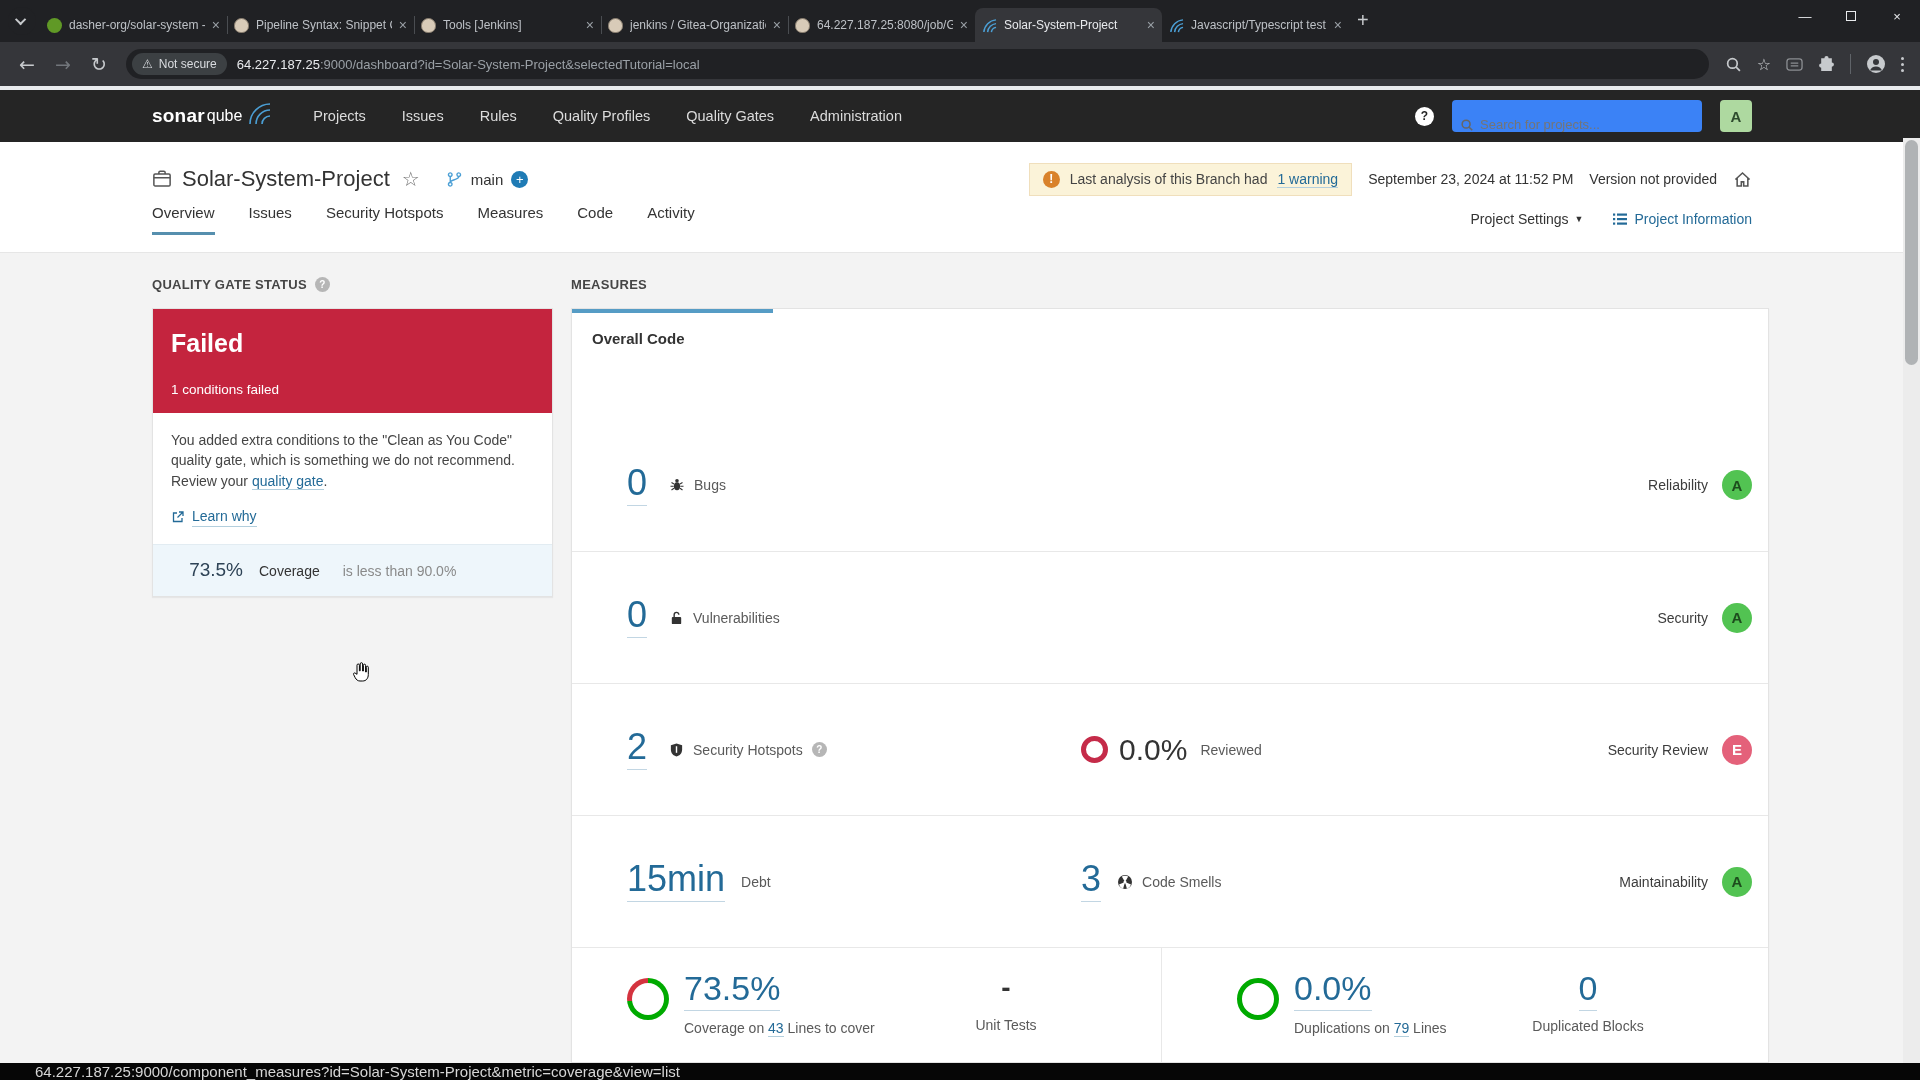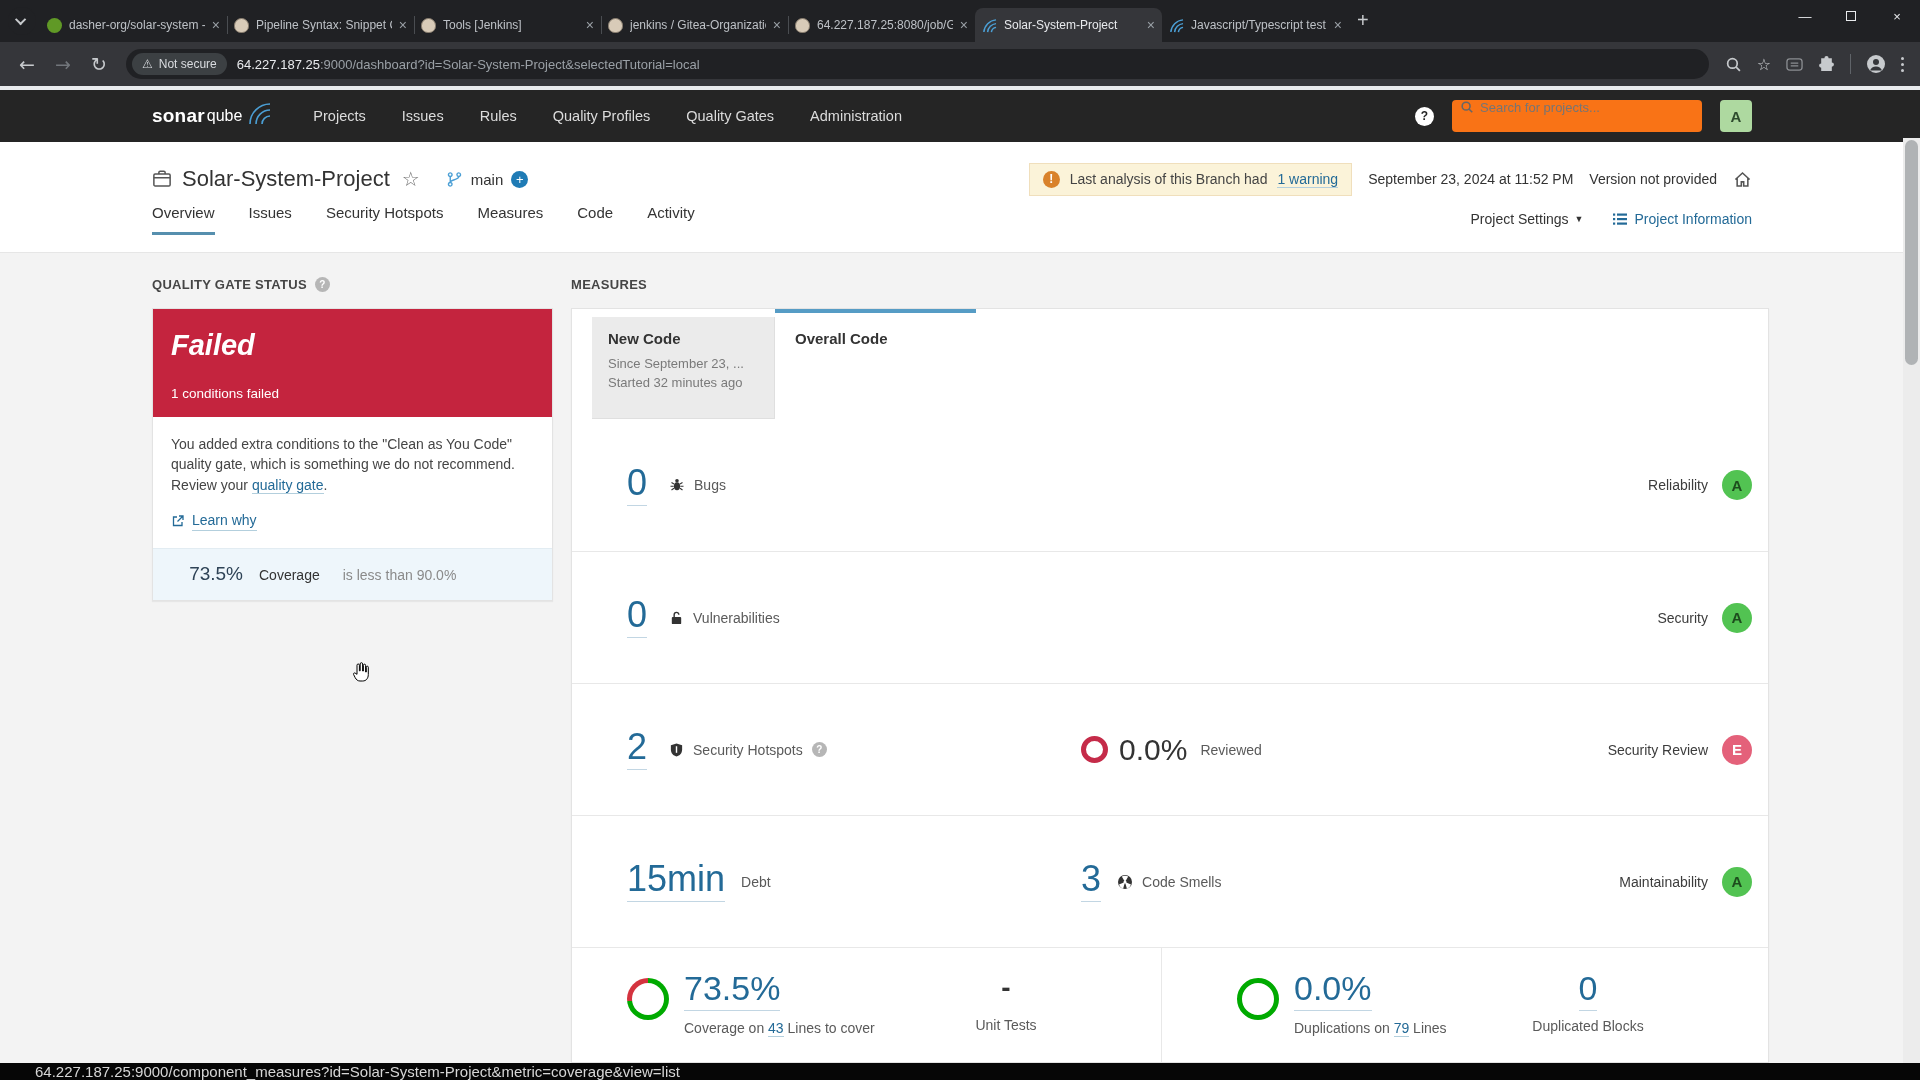--- a/index.html
+++ b/index.html
@@ -41,21 +41,21 @@
 
   
   .snav { height:52px; background:#252525; display:flex; align-items:center; padding:0 168px 0 152px; }
   .logo { display:flex; align-items:center; gap:2px; margin-right:42px; }
   .logo-sonar { color:#fff; font-weight:700; font-size:19px; letter-spacing:.2px; }
   .logo-qube { color:#fff; font-weight:300; font-size:16px; }
   .snav-links { display:flex; gap:36px; }
   .snav-link { color:#dcdcdc; font-size:14.5px; }
   .snav-right { margin-left:auto; display:flex; align-items:center; gap:18px; }
   .help-circle { width:19px; height:19px; border-radius:50%; background:#ffffff; color:#252525; font-size:12px; font-weight:700; display:flex; align-items:center; justify-content:center; }
-  .searchbox { width:250px; height:32px; background:#f97316; border-radius:4px; display:flex; align-items:flex-start; padding:0 8px; gap:6px; }
+  .searchbox { width:250px; height:32px; background:#3b82f6; border-radius:4px; display:flex; align-items:flex-end; padding:0 8px; gap:6px; }
   .searchbox input { border:0; outline:0; flex:1; font-size:13px; color:#333; background:transparent; font-family:"Liberation Sans",sans-serif; }
   .avatar { width:32px; height:32px; border-radius:4px; background:#aed9a0; color:#2e4b2e; font-size:15px; font-weight:700; display:flex; align-items:center; justify-content:center; }
 
   
   .pheader { background:#fff; padding:16px 168px 0 152px; height:110px; }
   .hrow1 { display:flex; align-items:center; height:42px; }
   .ptitle { font-size:22px; color:#333; margin:0 12px 0 10px; }
   .star { color:#777; font-size:20px; font-family:"DejaVu Sans",sans-serif; }
   .branch { display:flex; align-items:center; gap:8px; margin-left:26px; }
   .branch-name { font-size:15px; color:#333; }
@@ -76,21 +76,21 @@
   .pinfo { font-size:14px; color:#236a97; display:flex; align-items:center; gap:7px; }
 
   
   .content { background:#f3f3f3; height:812px; padding:24px 151px 0 152px; display:flex; gap:18px; border-top:1px solid #e6e6e6; }
   .section-label { font-size:13px; font-weight:700; color:#454545; letter-spacing:.3px; display:flex; align-items:center; gap:8px; margin-bottom:16px; }
   .qmark { width:15px; height:15px; border-radius:50%; background:#b6b6b6; color:#fff; font-size:10px; font-weight:700; display:inline-flex; align-items:center; justify-content:center; flex:0 0 auto; }
   .leftcol { width:401px; flex:0 0 auto; }
   .card { background:#fff; border:1px solid #e3e3e3; box-shadow:0 1px 1px rgba(0,0,0,.05); }
 
   .qg-head { background:#c4243e; color:#fff; padding:20px 18px 16px; }
-  .qg-status { font-size:29px; font-weight:700;font-style:italic; }
+  .qg-status { font-size:25px; font-weight:700; }
   .qg-cond-count { font-size:13.5px; margin-top:24px; }
   .qg-body { padding:17px 18px; font-size:14px; color:#454545; line-height:1.45; }
   .learn-why { margin-top:15px; display:flex; align-items:center; gap:7px; font-size:14px; color:#236a97; }
   .qg-band { background:#e3e3e3; border-top:1px solid #d8d8d8; padding:18px; font-size:15px; font-weight:700; color:#333; }
   .qg-row { background:#eef6fb; border-top:1px solid #e2ecf2; padding:14px 18px 15px; display:flex; align-items:baseline; }
   .cond-val { font-size:19px; color:#2e4356; width:72px; text-align:right; margin-right:16px; flex:0 0 auto; }
   .cond-metric { font-size:14px; color:#333; margin-right:23px; }
   .cond-req { font-size:14px; color:#8a8a8a; }
 
   .rightcol { flex:1; min-width:0; }
@@ -365,25 +365,20 @@
       </div>
     </div>
 
     <div class="rightcol">
       <div class="section-label">
         <span>MEASURES</span>
       </div>
       <div class="card m-card">
 
         <div class="m-tabs">
-          <div class="m-tab-new">
-            <div class="tname">New Code</div>
-            <div class="tsub">Since September 23, ...</div>
-            <div class="tsub2">Started 32 minutes ago</div>
-          </div>
           <div class="m-tab-overall">
             <span>Overall Code</span>
           </div>
         </div>
 
         <div class="m-row first">
           <span class="bignum">0</span>
           <span class="m-icon">
             <svg width="16" height="16" viewBox="0 0 16 16">
                 <ellipse cx="8" cy="9.2" rx="3.1" ry="4" fill="#333"></ellipse>

